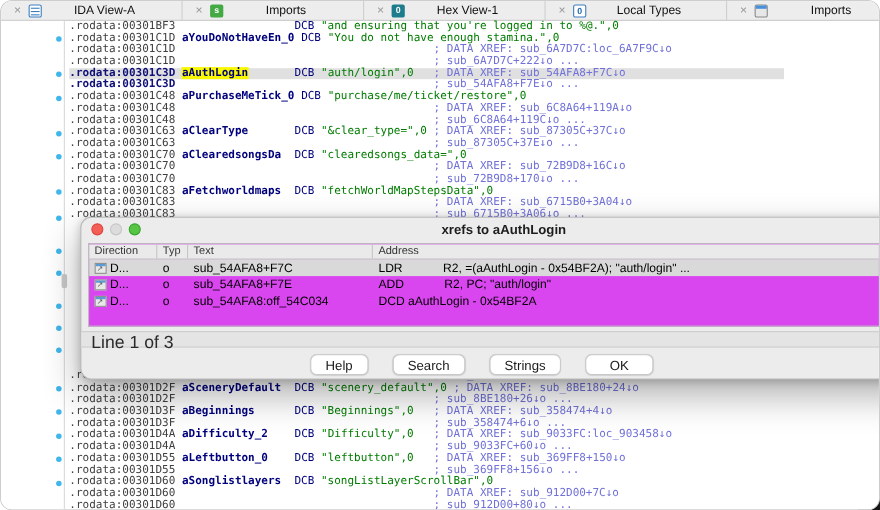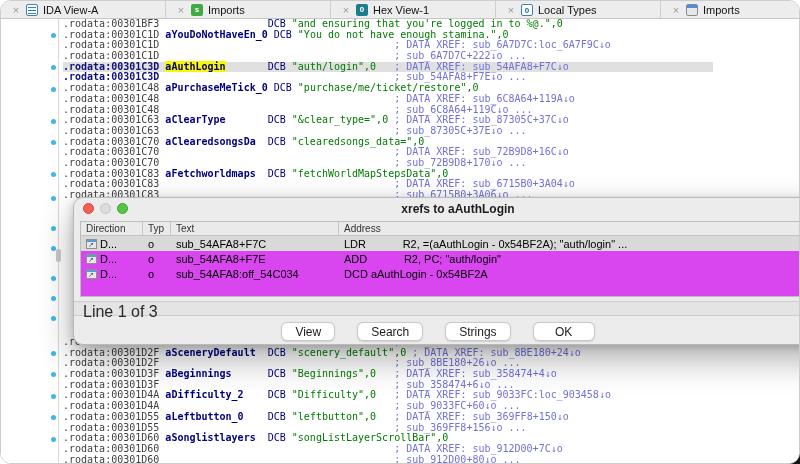--- a/index.html
+++ b/index.html
@@ -8,21 +8,21 @@
   #window { position:absolute; left:0; top:0; width:800px; height:464px; background:#fff;
             border:1px solid #cdcdcd; border-radius:11px; overflow:hidden; z-index:1; }
 
   
   #tabbar { position:absolute; left:0; top:0; width:100%; height:18px; background:#ededed;
             border-bottom:1px solid #c6c6c6; display:flex; }
   .tab { width:165px; flex:0 0 165px; display:flex; align-items:center; gap:5px; padding:0 6px 0 10px;
          border-right:1px solid #cfcfcf; font-size:11px; color:#111; }
   .tab:last-child { border-right:none; }
   .tab .close { color:#9a9a9a; font-size:11px; width:10px; text-align:center; cursor:default; }
-  .tab .label { flex:1; padding-right:12px; white-space:nowrap; overflow:hidden; }
+  .tab .label { flex:1; text-align:center; padding-right:12px; white-space:nowrap; overflow:hidden; }
   .ticon { width:12px; height:12px; flex:0 0 12px; display:inline-block; border-radius:2px; position:relative;
            font-size:8px; line-height:12px; text-align:center; font-weight:bold; }
   .ic-ida   { background:#fff; border:1px solid #3d7fbe; }
   .ic-ida::before { content:""; position:absolute; left:1px; right:1px; top:2px; height:1.5px; background:#3d7fbe;
                     box-shadow:0 3px 0 #3d7fbe, 0 6px 0 #3d7fbe; }
   .ic-str   { background:#43a943; color:#fff; }
   .ic-hex   { background:#1e7d8c; color:#fff; }
   .ic-lt    { background:#fff; border:1px solid #3d7fbe; color:#1e66b0; }
   .ic-imp   { background:#e7e7e7; border:1px solid #8a8a8a; }
   .ic-imp::before { content:""; position:absolute; left:0; right:0; top:0; height:3px; background:#4a90d9; }
@@ -172,20 +172,20 @@
           <div class="xrow xgrid">
             <div class="xcell"><span class="xref-icon"></span><span>D...</span></div>
             <div class="xcell">o</div>
             <div class="xcell">sub_54AFA8:off_54C034</div>
             <div class="xcell">DCD aAuthLogin - 0x54BF2A</div>
           </div>
         </div>
     </div>
     <div id="dlg-status">Line 1 of 3</div>
     <div id="dlg-buttons">
-        <button class="dbtn">View</button>
+        <button class="dbtn">Help</button>
         <button class="dbtn">Search</button>
         <button class="dbtn">Strings</button>
         <button class="dbtn" style="min-width: 62px;">OK</button>
       </div>
   </div>
 
 </div>
 
 </body></html>

